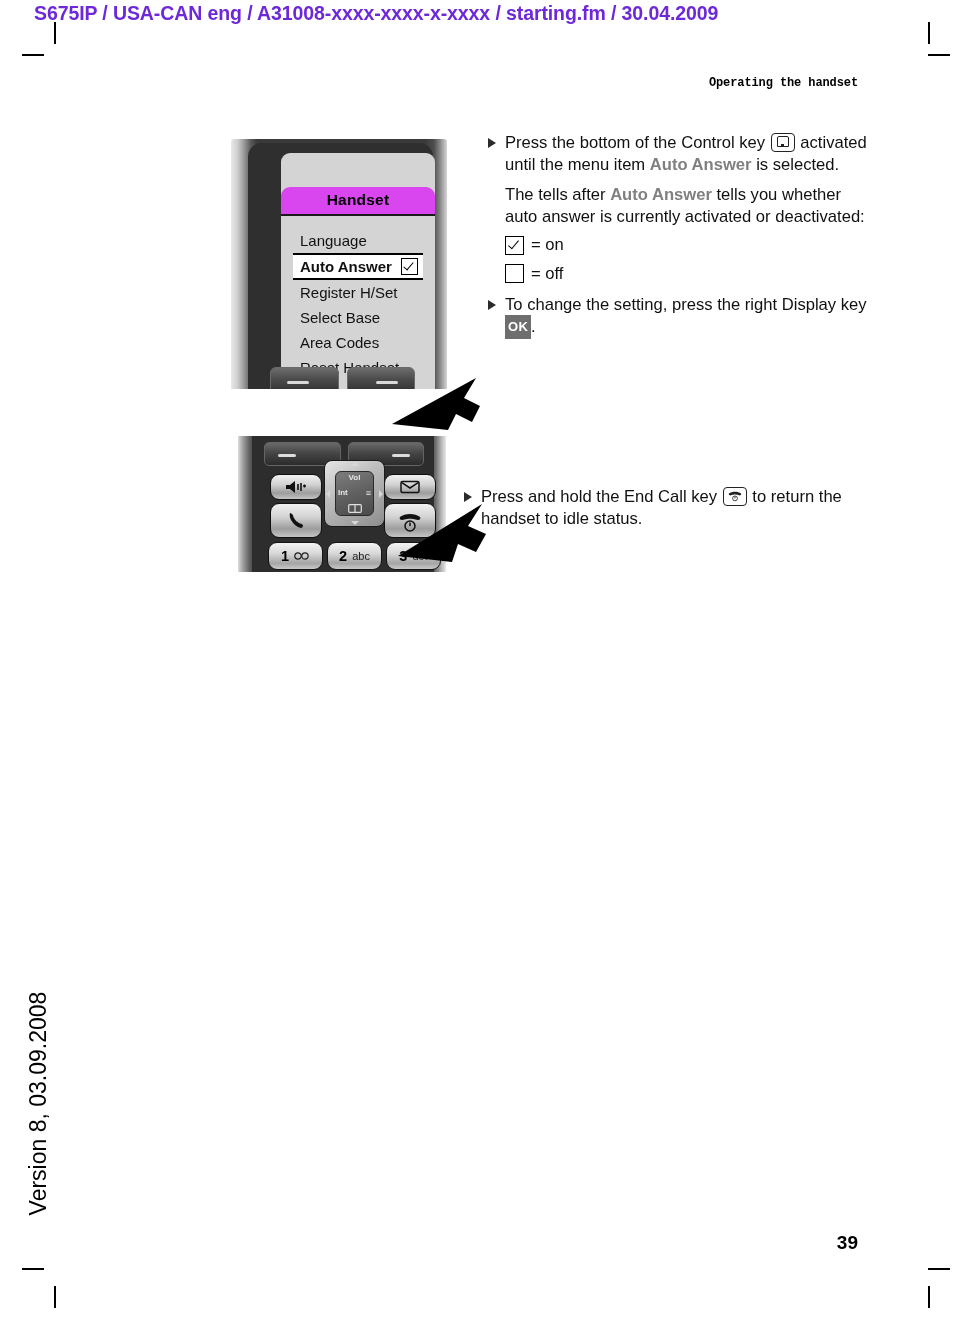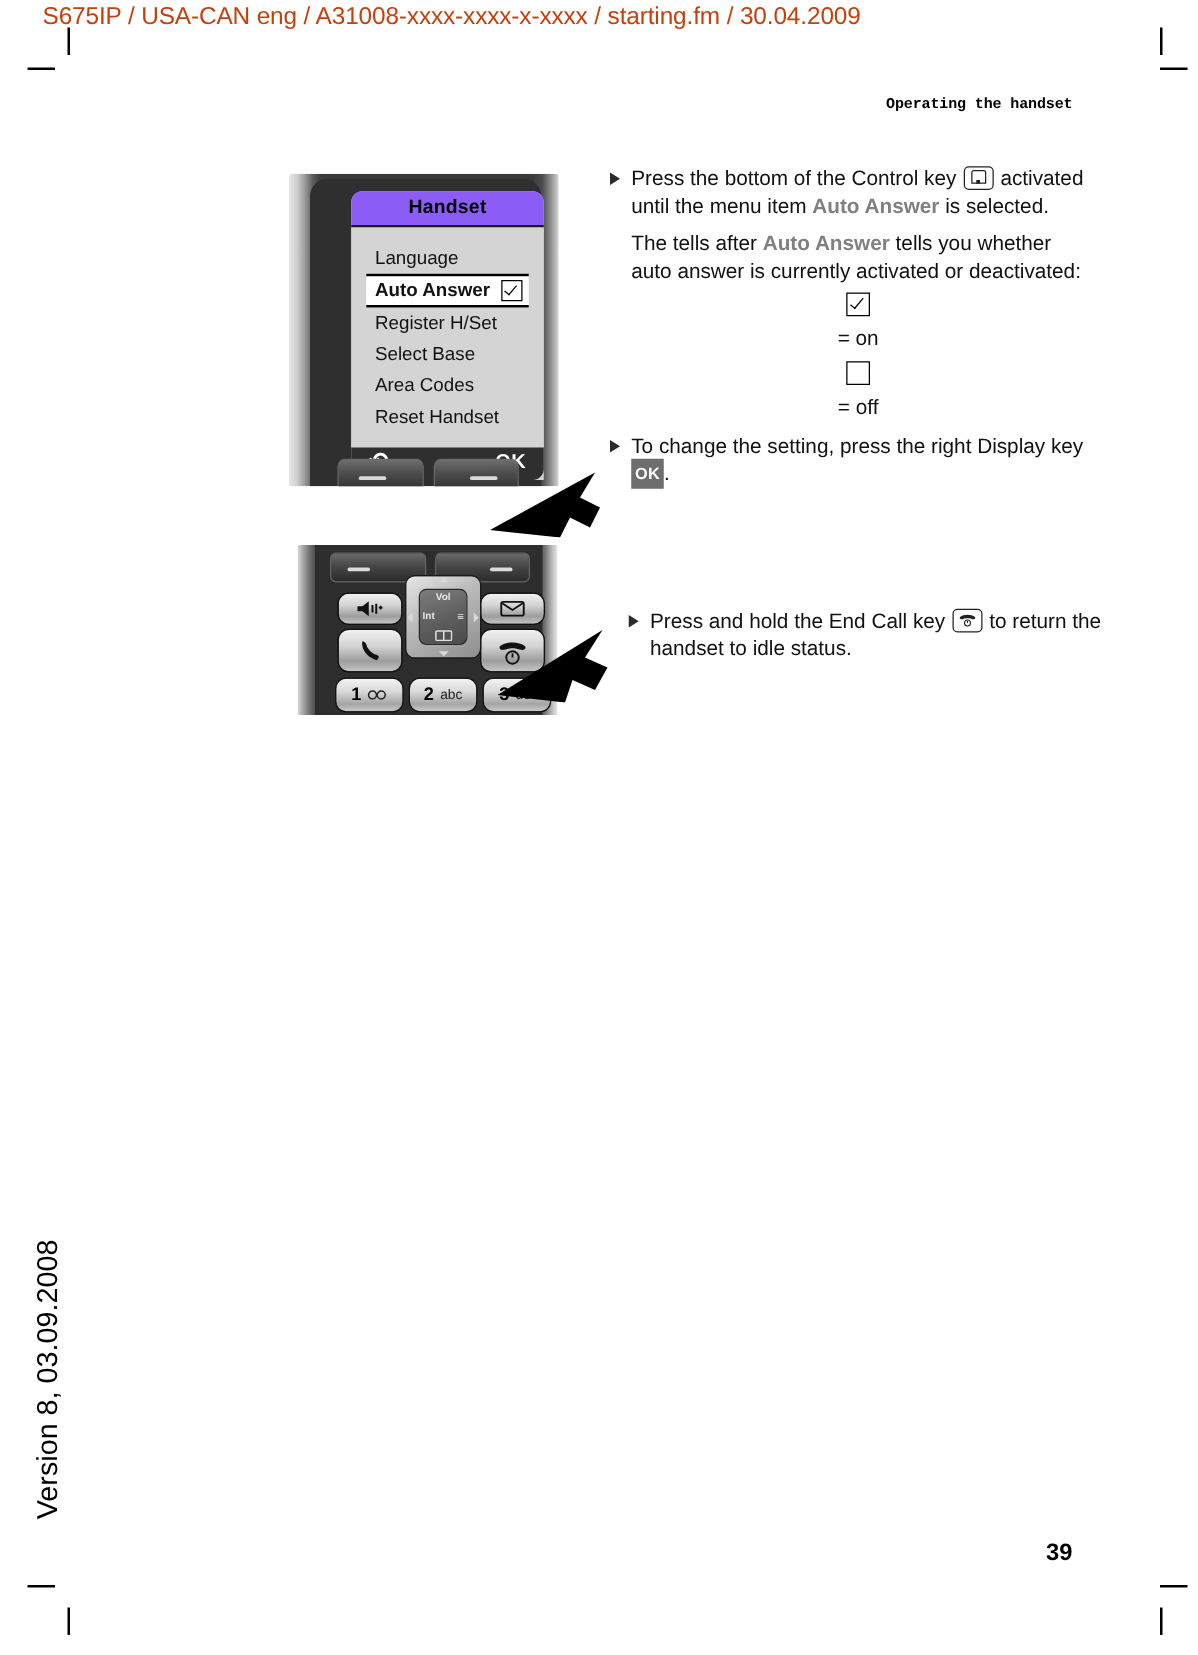--- a/index.html
+++ b/index.html
@@ -17,21 +17,22 @@
   }
 
   
   .doc-header {
     position: absolute;
     left: 34px;
     top: 2px;
     font-size: 19.5px;
     letter-spacing: -0.1px;
     white-space: nowrap;
-    color: #c2410c;
+    color: #6d28d9;
+    font-weight: bold;
   }
 
   
   .crop {
     position: absolute;
     background: #000;
   }
   .crop.v { width: 2px; height: 22px; }
   .crop.h { width: 22px; height: 2px; }
 
@@ -99,23 +100,24 @@
     top: 10px;
     width: 154px;
     background: #d4d4d4;
     border-radius: 9px 9px 0 0;
   }
   .lcd-title {
     text-align: center;
     font-size: 15.5px;
     font-weight: bold;
     padding: 4px 0 5px;
-    background: #8b5cf6;
+    background: #d946ef;
     border-radius: 9px 9px 0 0;
     letter-spacing: 0.2px;
+    margin-top: 34px;
   }
   .lcd-sep {
     height: 2px;
     background: #1a1a1a;
   }
   .lcd-list {
     background: #d4d4d4;
     padding: 12px;
   }
   .lcd-item {
@@ -323,21 +325,21 @@
   .pointer { position: absolute; }
 
   
   .copy {
     position: absolute;
     font-size: 16.6px;
     line-height: 21.6px;
     color: #111;
   }
   .copy1 { left: 488px; top: 132px; width: 380px; }
-  .copy2 { left: 503px; top: 486px; width: 380px; }
+  .copy2 { left: 464px; top: 486px; width: 380px; }
 
   .bullet-row {
     display: flex;
     gap: 9px;
     align-items: flex-start;
   }
   .bullet {
     flex: 0 0 auto;
     width: 0; height: 0;
     border-top: 5.5px solid transparent;
@@ -375,21 +377,20 @@
     width: 3px; height: 3px;
     background: #222;
   }
 
   .chk-line {
     display: flex;
     align-items: center;
     gap: 7px;
     margin-top: 7px;
     margin-left: 17px;
-    flex-direction: column;
   }
   .chk-box {
     width: 17px; height: 17px;
     border: 1.5px solid #000;
     background: #fff;
     position: relative;
     flex: 0 0 auto;
   }
   .chk-box.on::after {
     content: "";

